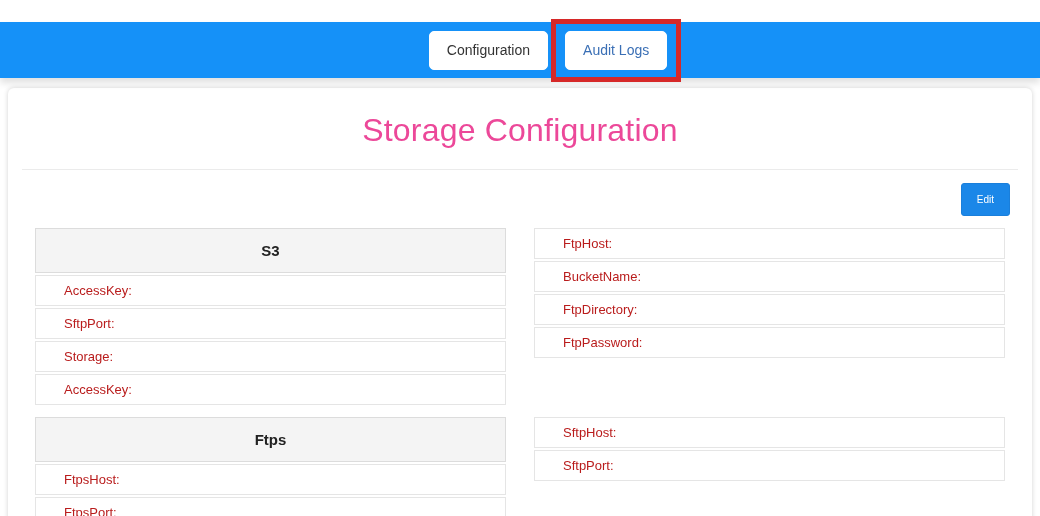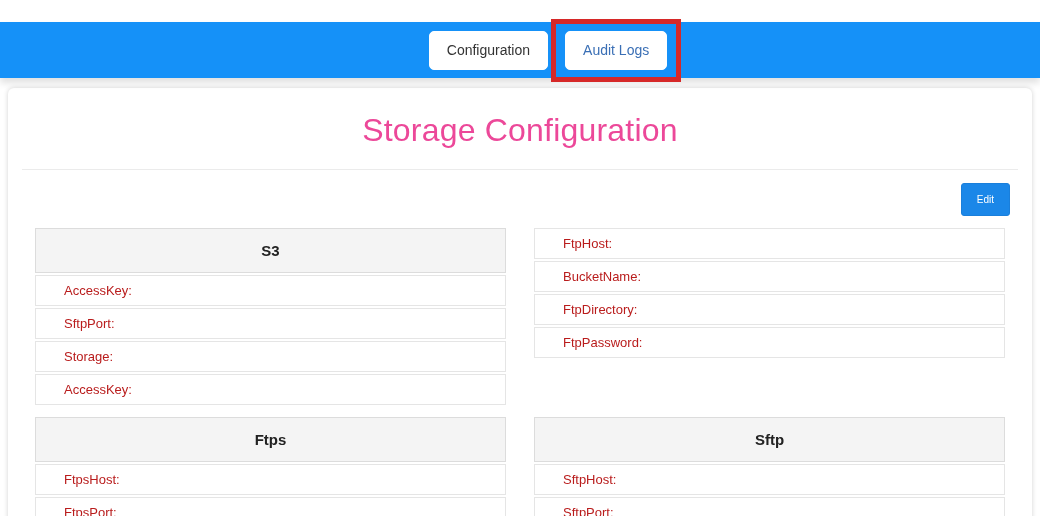--- a/index.html
+++ b/index.html
@@ -105,20 +105,19 @@
 
   <section class="panel">
     <header class="panel-header">Ftps</header>
     <div class="panel-rows">
           <div class="prow"><span>FtpsHost:</span></div>
           <div class="prow"><span>FtpsPort:</span></div>
         </div>
   </section>
 
   <section class="panel">
-    <header class="panel-header">Sftp</header>
     <div class="panel-rows">
           <div class="prow"><span>SftpHost:</span></div>
           <div class="prow"><span>SftpPort:</span></div>
         </div>
   </section>
 </div>
 </main>
 
 </body></html>

